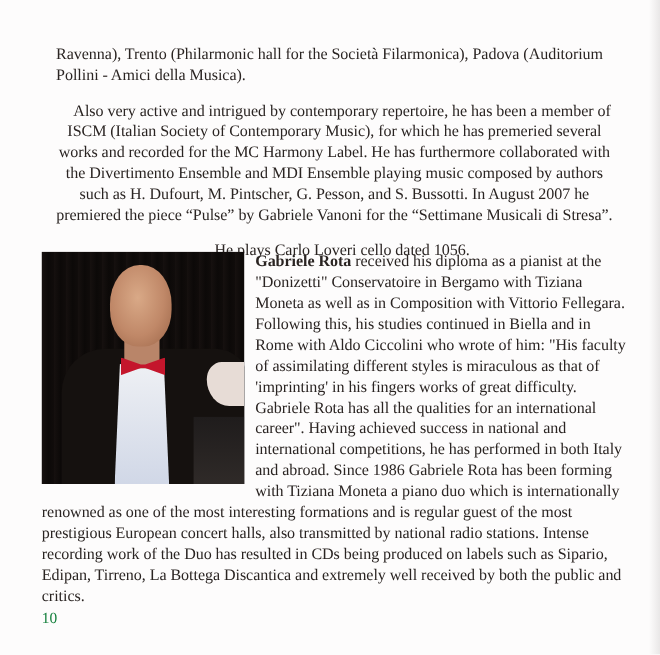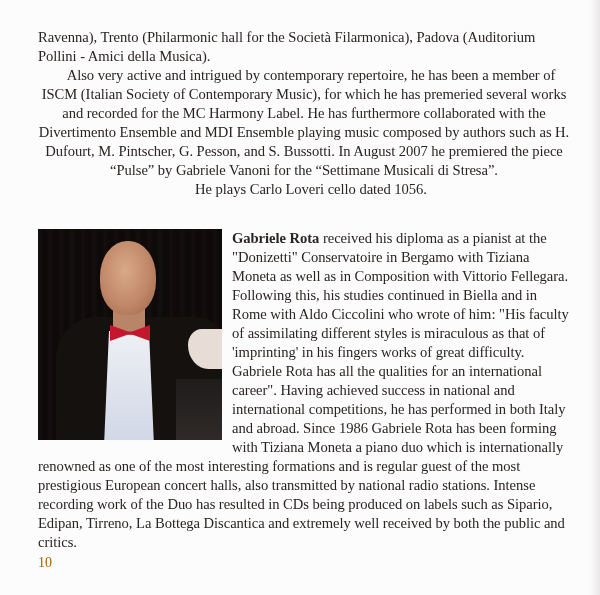--- a/index.html
+++ b/index.html
@@ -23,21 +23,21 @@
     }
     .text-block {
       position: absolute;
       left: 38px;
       width: 532px;
       font-size: 14.6px;
       line-height: 19px;
       letter-spacing: -0.05px;
     }
     .top-block { top: 28px; }
-    .top-block p { margin: 0; }
+    .top-block p { margin: 13px; }
     .indent { text-indent: 14px; text-align: center; }
     .bio-block {
       top: 229px;
       width: 534px;
     }
     .bio-block p { margin: 0; font-family: Liberation Serif, serif; }
     .photo {
       float: left;
       width: 184px;
       height: 211px;
@@ -97,21 +97,21 @@
       left: 138px; top: 150px;
       width: 46px; height: 61px;
       background: linear-gradient(#1f1c1c, #2f2a28);
     }
     .bold-name { font-weight: bold; }
     .page-number {
       position: absolute;
       left: 38px;
       top: 555px;
       font-size: 14px;
-      color: #a16207;
+      color: #15803d;
     }
   </style>
 </head>
 <body>
 
 <div class="page-edge"></div>
 
 <div class="text-block top-block">
   <p>Ravenna), Trento (Philarmonic hall for the Società Filarmonica), Padova  (Auditorium Pollini - Amici della Musica).</p>
   <p class="indent">Also very active and intrigued by contemporary repertoire, he has been a member of ISCM (Italian Society of Contemporary Music), for which he has premeried several works and recorded for the MC Harmony Label. He has furthermore collaborated with the Divertimento Ensemble and MDI Ensemble playing music composed by authors such as H. Dufourt, M. Pintscher, G. Pesson, and S. Bussotti. In August 2007 he premiered the piece “Pulse” by Gabriele Vanoni for the “Settimane Musicali di Stresa”.</p>

